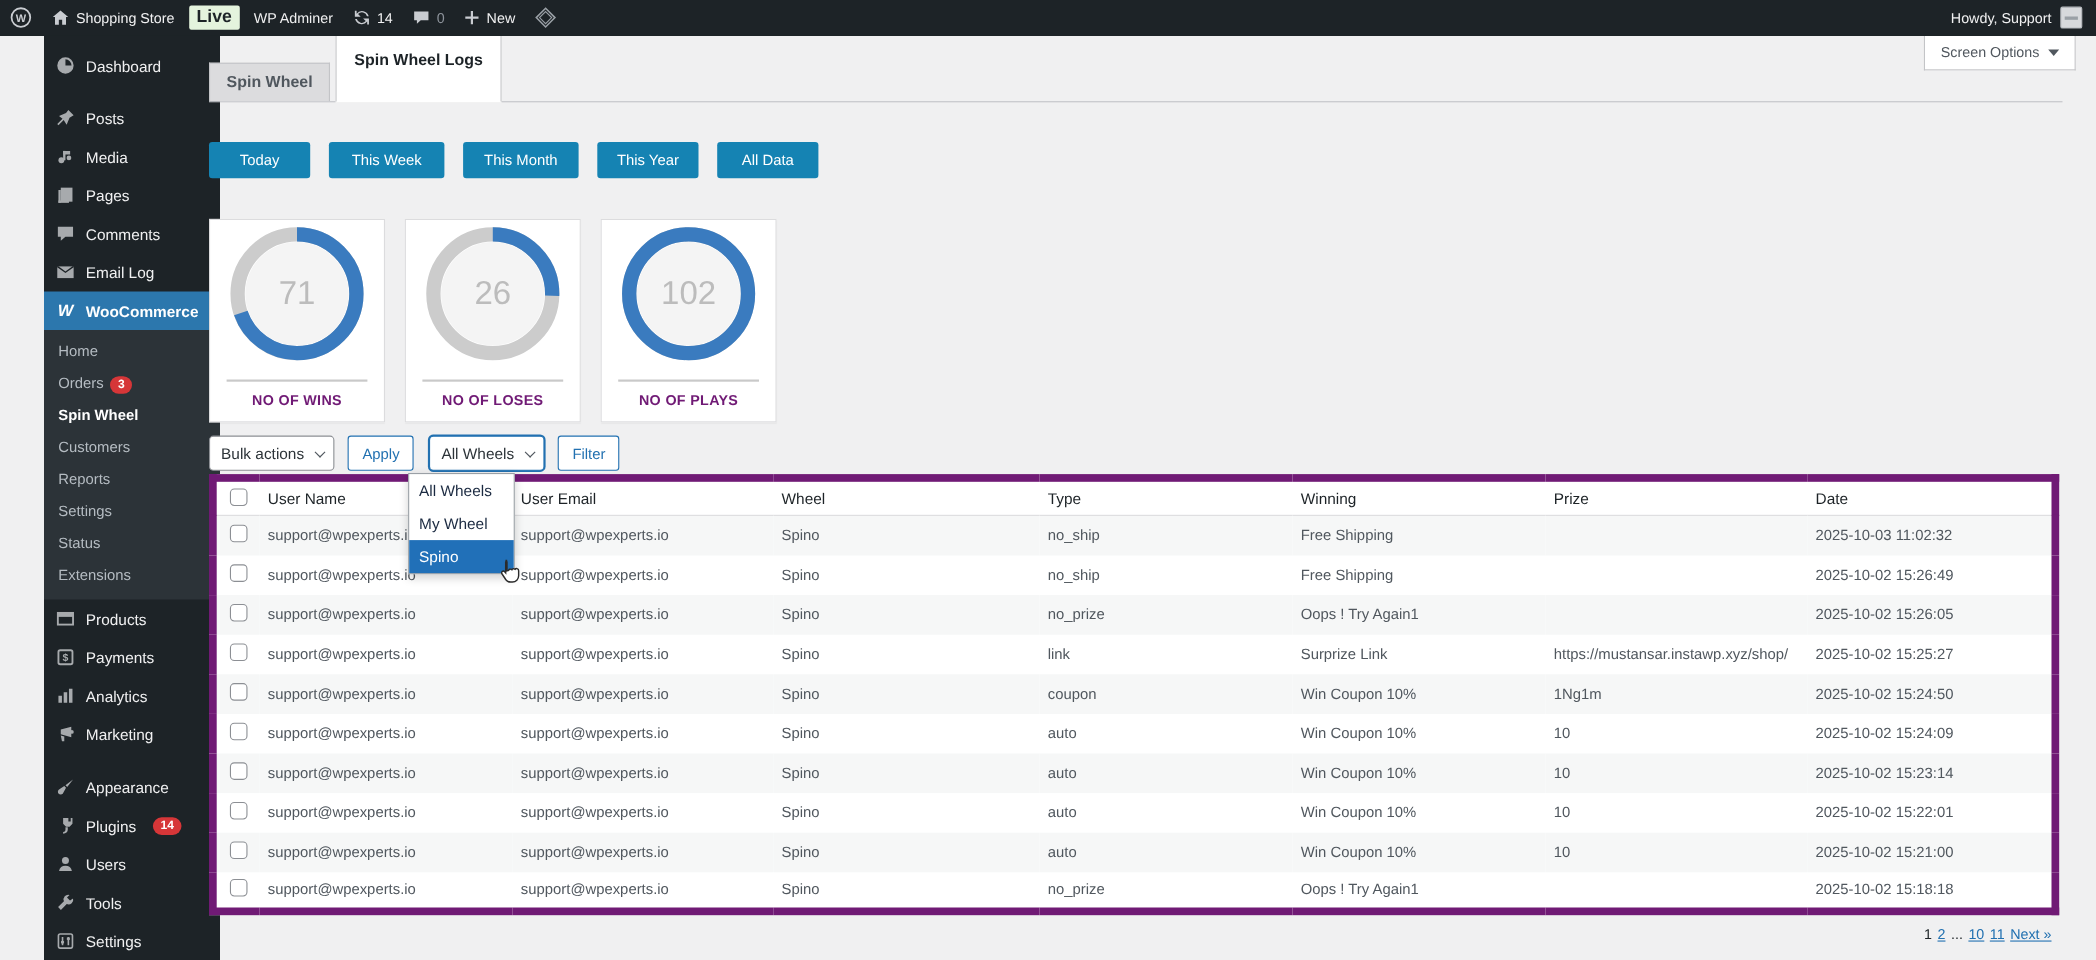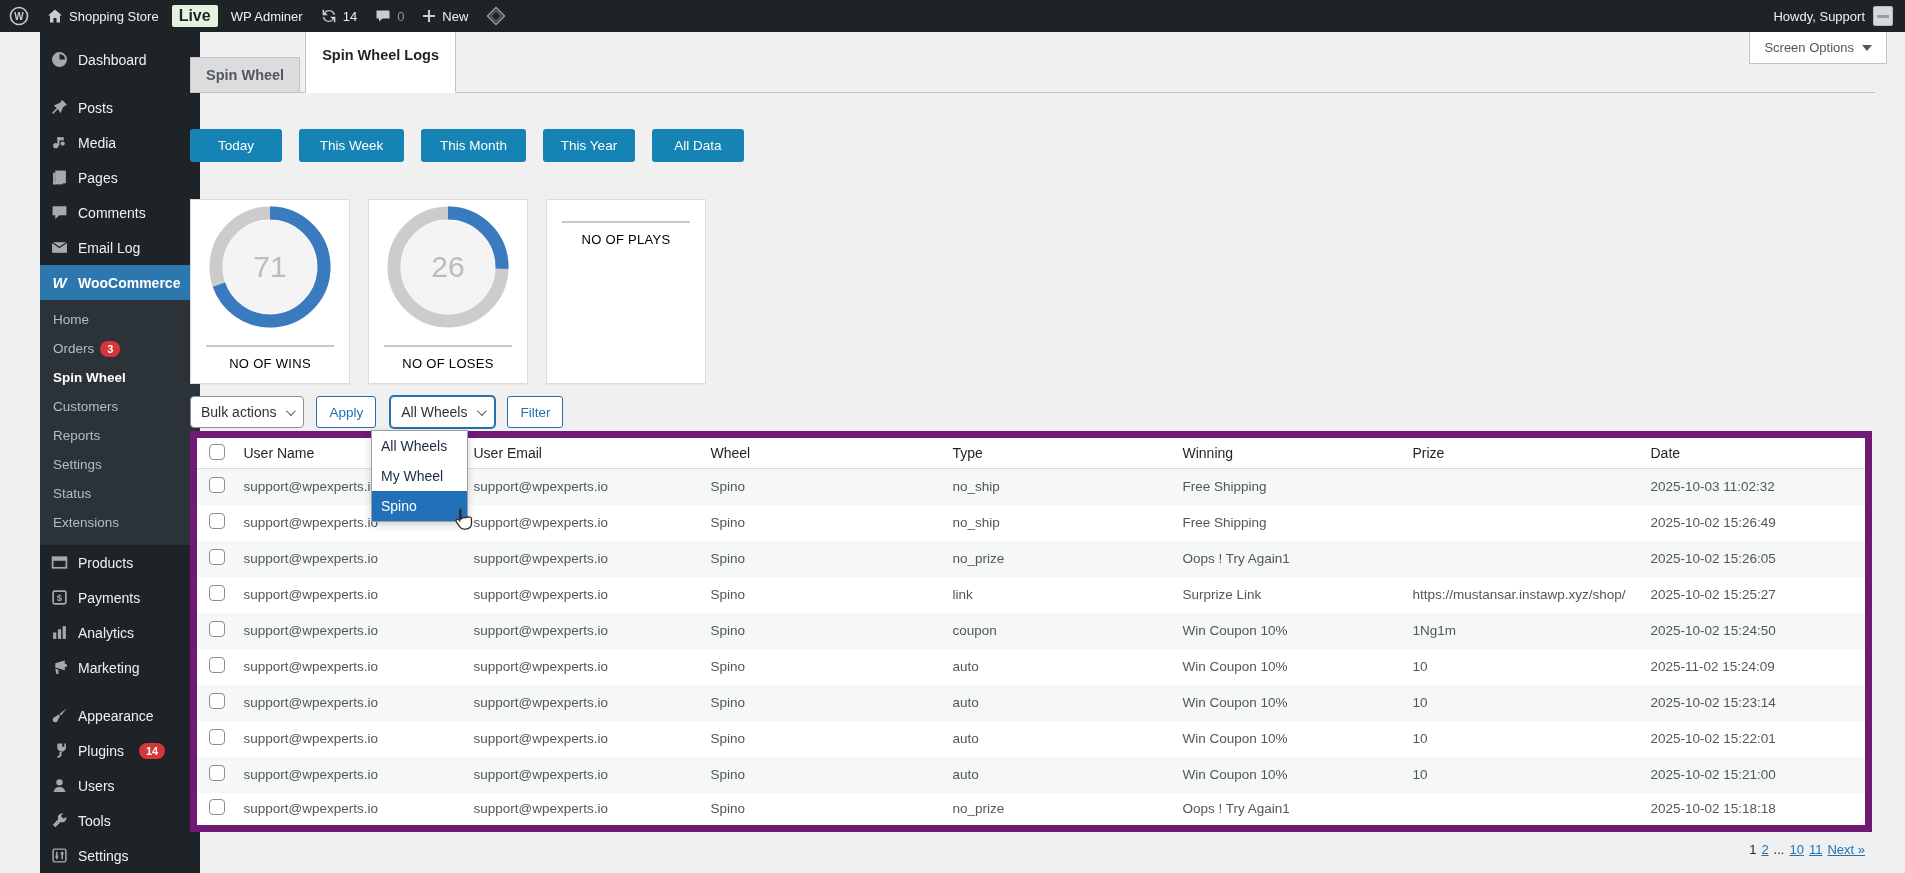--- a/index.html
+++ b/index.html
@@ -56,21 +56,21 @@
     font-family:"Liberation Sans",sans-serif; }
   .filter-btn.wide { width:105px; }
 
   .cards { margin-top:37px; display:flex; gap:18px; }
   .stat-card { width:160px; background:#fff; border:1px solid #dcdcde; box-shadow:0 1px 1px rgba(0,0,0,.04);
     padding:5px 0 12px 0; text-align:center; }
   .donut-wrap { position:relative; width:124px; height:124px; margin:0 auto; }
   .donut-num { position:absolute; inset:0; display:flex; align-items:center; justify-content:center;
     font-size:30px; color:#bcbcbc; }
   .stat-line { width:128px; height:2px; background:#c9c9c9; margin:16px auto 9px auto; }
-  .stat-label { font-size:13px; font-weight:normal; color:#000000; letter-spacing:.3px; }
+  .stat-label { font-size:13px; font-weight:bold; color:#701a75; letter-spacing:.3px; }
 
   
   .tablenav { margin-top:12px; display:flex; align-items:center; gap:12px; position:relative; height:32px; }
   .select-box { background:#fff; border:1px solid #8c8f94; border-radius:4px; height:32px;
     display:flex; align-items:center; gap:10px; padding:0 10px; font-size:14px; color:#2c3338; cursor:pointer; }
   .select-box.focused { border:1px solid var(--c-blue-border,#2271b1); box-shadow:0 0 0 1px var(--c-blue-border,#2271b1); }
   .chev { width:7px; height:7px; border-right:1.5px solid #50575e; border-bottom:1.5px solid #50575e;
     transform:rotate(45deg) translateY(-2px); }
   .ghost-btn { background:#fff; border:1px solid var(--c-blue-border,#2271b1); color:var(--c-blue-border,#2271b1);
     border-radius:3px; height:32px; padding:0 12px; font-size:13.5px; cursor:pointer;
@@ -354,20 +354,28 @@
           <circle cx="62" cy="62" r="47" fill="#f4f4f4"></circle>
           <circle cx="62" cy="62" r="54" fill="none" stroke="#cccccc" stroke-width="13"></circle>
           <circle cx="62" cy="62" r="54" fill="none" stroke="#3a7bbf" stroke-width="13" transform="rotate(-90 62 62)" stroke-dasharray="86.5194616798629 339.29200658769764"></circle>
         </svg>
         <div class="donut-num">26</div>
       </div>
       <div class="stat-line"></div>
       <div class="stat-label">NO OF LOSES</div>
     </div>
     <div class="stat-card">
+      <div class="donut-wrap">
+        <svg width="124" height="124" viewBox="0 0 124 124">
+          <circle cx="62" cy="62" r="47" fill="#f4f4f4"></circle>
+          <circle cx="62" cy="62" r="54" fill="none" stroke="#cccccc" stroke-width="13"></circle>
+          <circle cx="62" cy="62" r="54" fill="none" stroke="#3a7bbf" stroke-width="13" transform="rotate(-90 62 62)" stroke-dasharray="339.29200658769764 339.29200658769764"></circle>
+        </svg>
+        <div class="donut-num">102</div>
+      </div>
       <div class="stat-line"></div>
       <div class="stat-label">NO OF PLAYS</div>
     </div>
   </div>
 
   <div class="tablenav">
     <div class="select-box">
       <span>Bulk actions</span>
       <span class="chev"></span>
     </div>
@@ -465,21 +473,21 @@
         <td>2025-10-02 15:24:50</td>
       </tr>
       <tr>
         <td class="cb-cell"><span class="cb" style="display:inline-block"></span></td>
         <td>support@wpexperts.io</td>
         <td>support@wpexperts.io</td>
         <td>Spino</td>
         <td>auto</td>
         <td>Win Coupon 10%</td>
         <td>10</td>
-        <td>2025-11-02 15:24:09</td>
+        <td>2025-10-02 15:24:09</td>
       </tr>
       <tr class="stripe">
         <td class="cb-cell"><span class="cb" style="display:inline-block"></span></td>
         <td>support@wpexperts.io</td>
         <td>support@wpexperts.io</td>
         <td>Spino</td>
         <td>auto</td>
         <td>Win Coupon 10%</td>
         <td>10</td>
         <td>2025-10-02 15:23:14</td>

